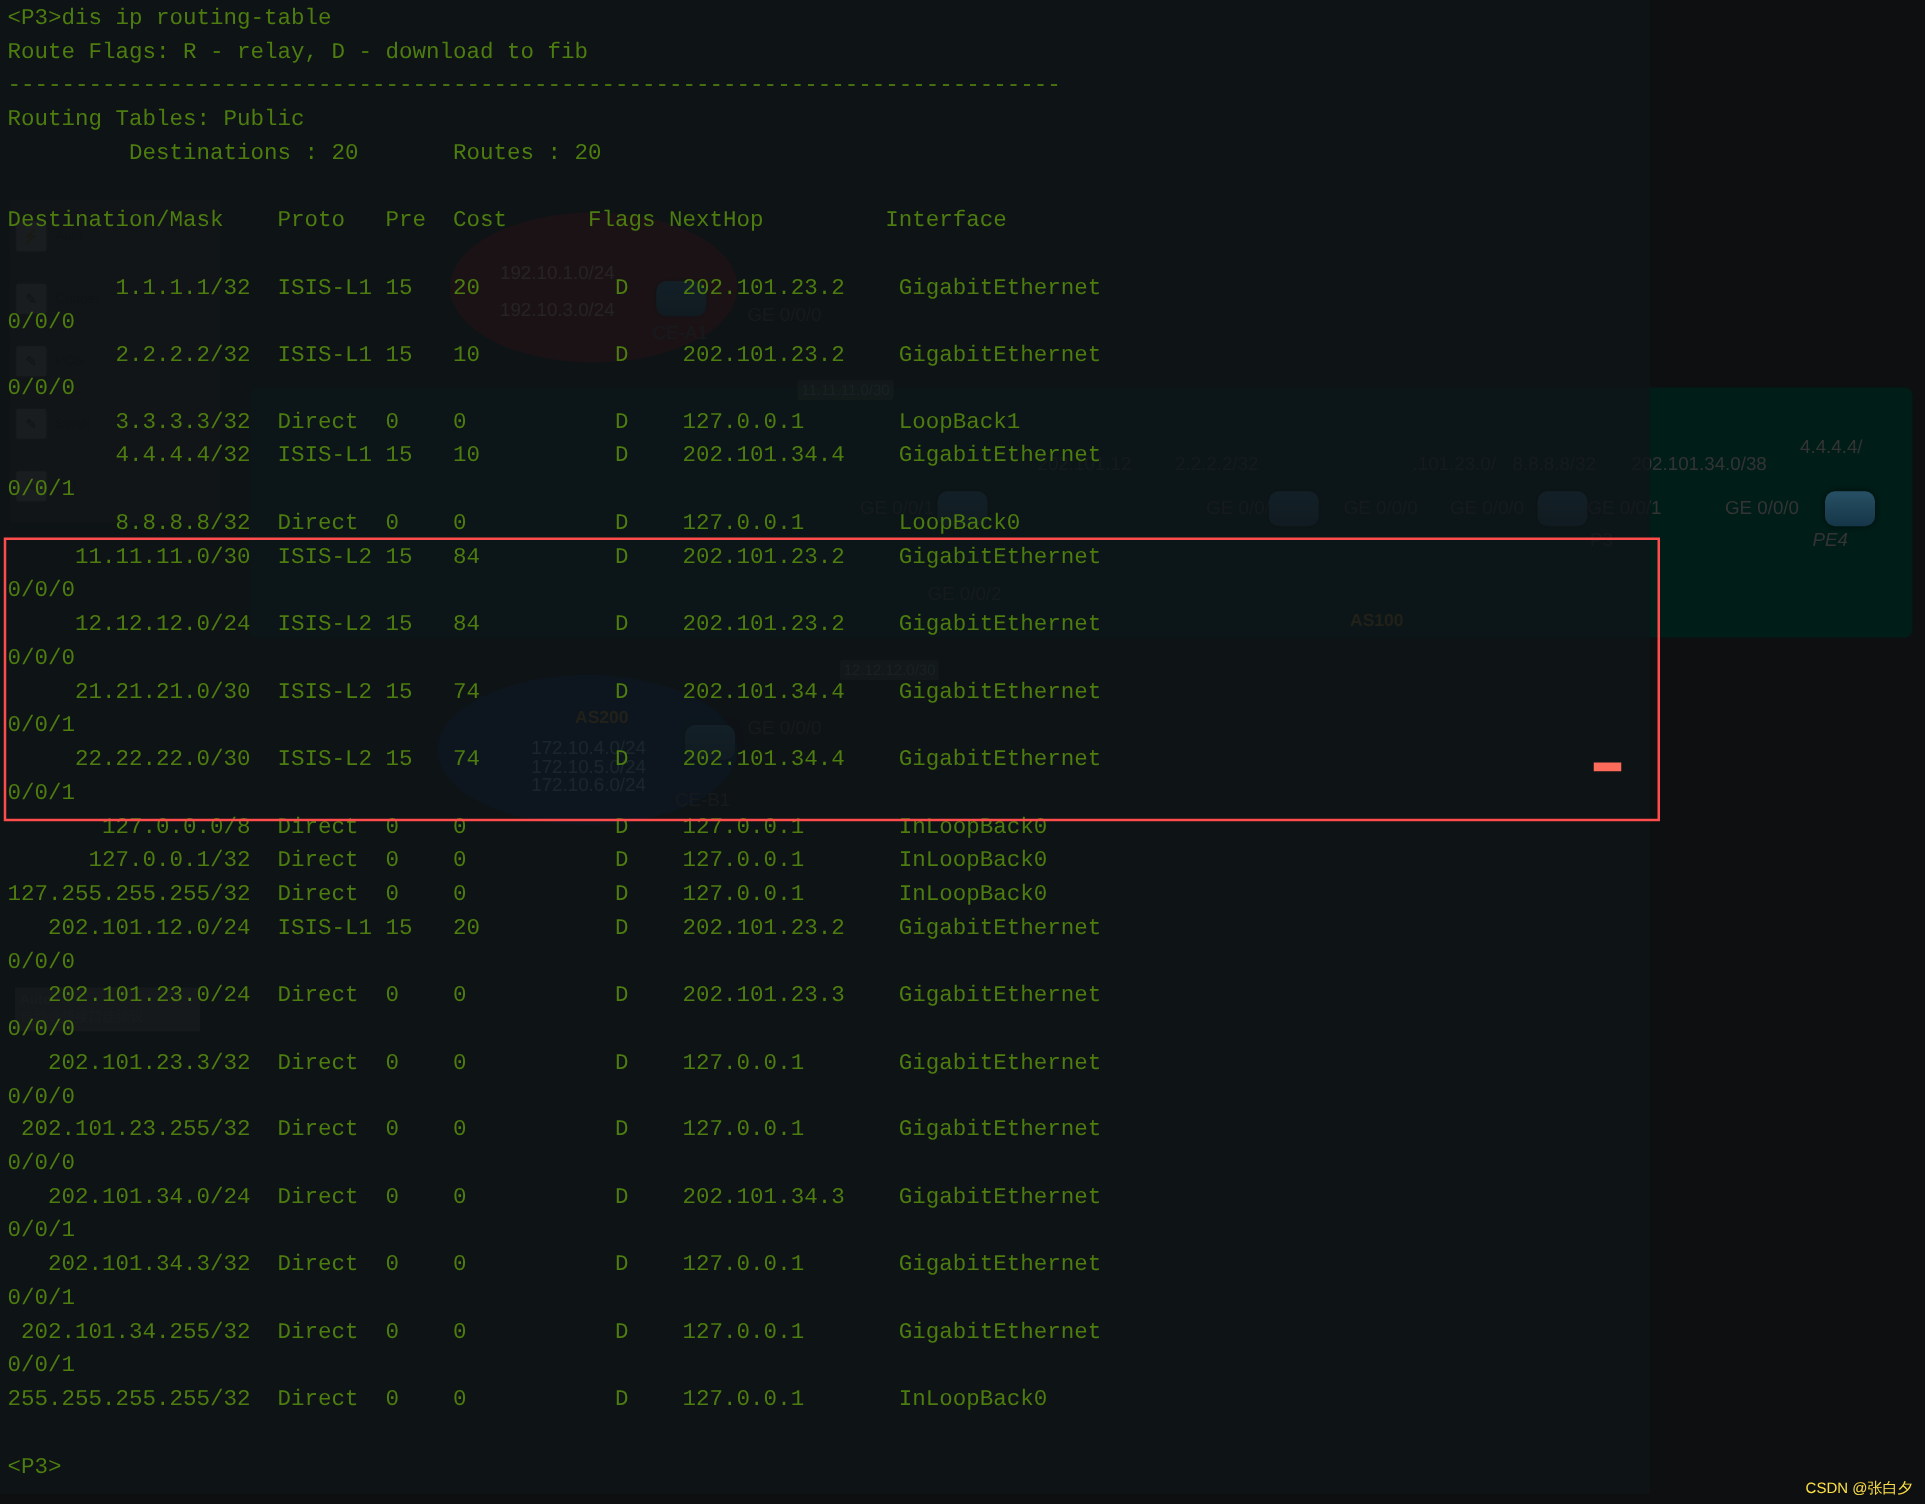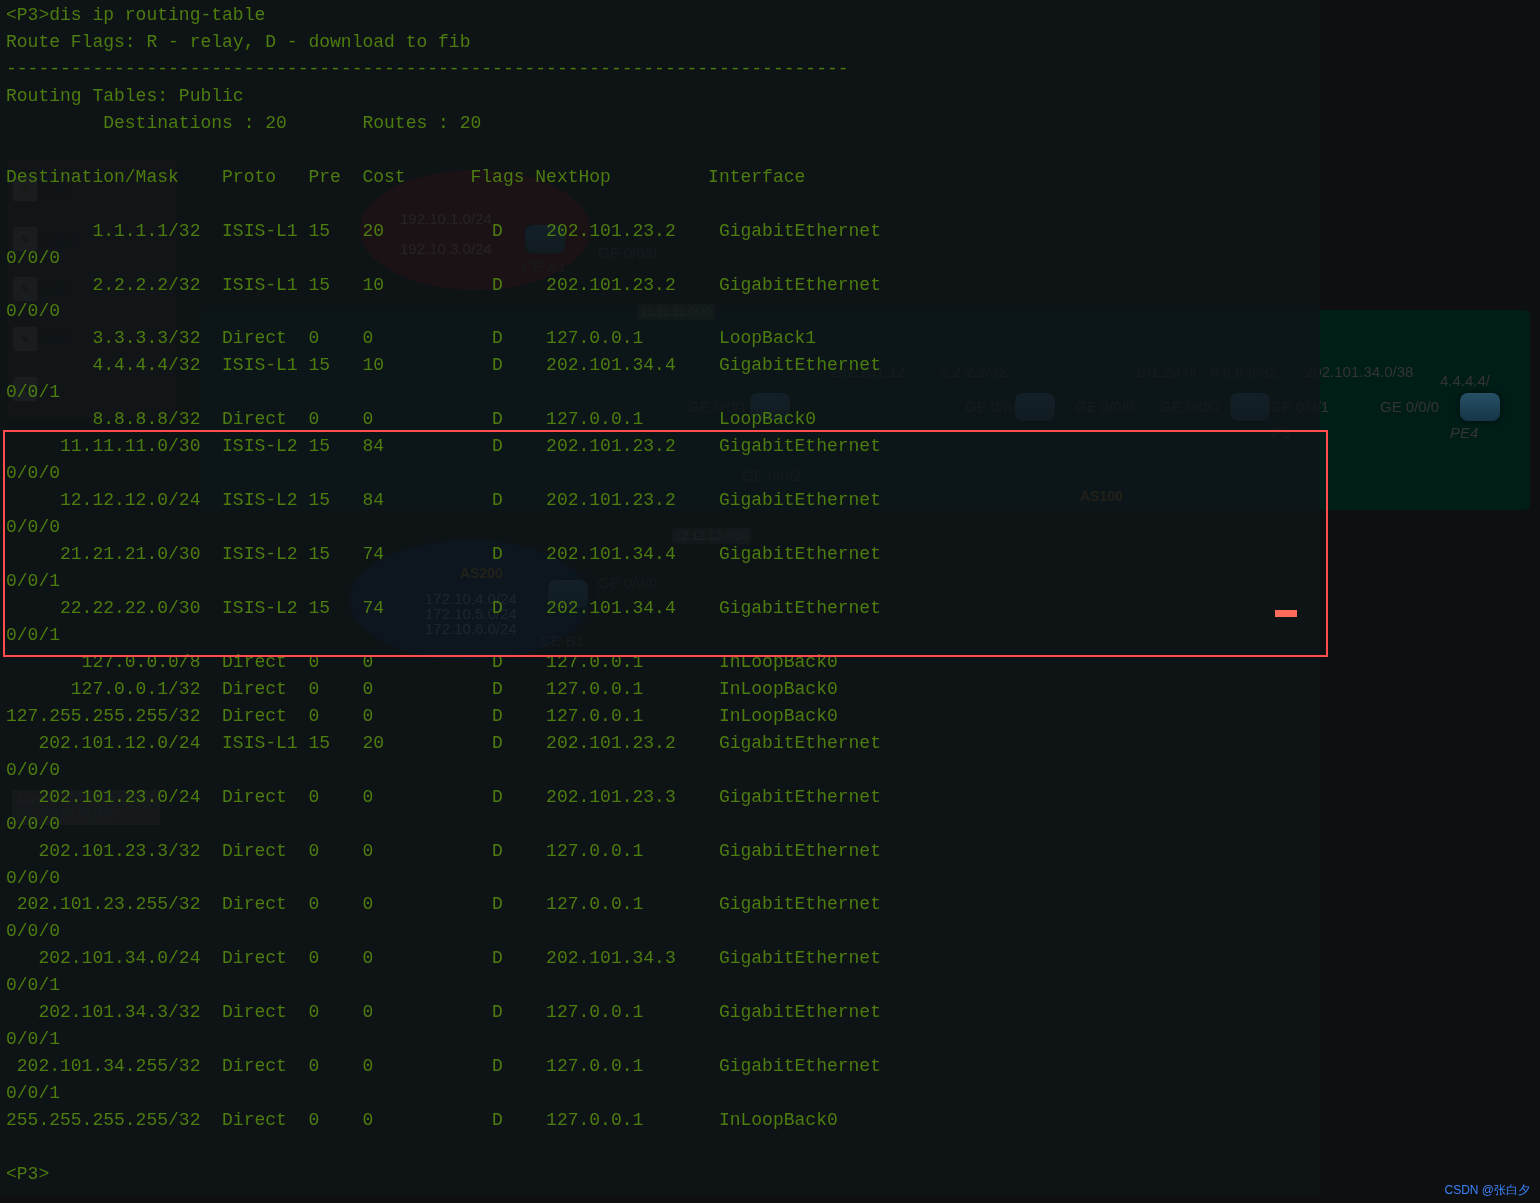--- a/index.html
+++ b/index.html
@@ -114,21 +114,21 @@
     left: 3px; top: 430px;
     width: 1321px; height: 223px;
     border: 2px solid #ff4d4d;
     z-index: 10;
     pointer-events: none;
   }
   .watermark {
     position: absolute;
     right: 10px; bottom: 4px;
     font-size: 12px;
-    color: #3b82f6;
+    color: #fde047;
     font-family: sans-serif;
     z-index: 30;
   }
 </style>
 </head>
 <body>
 
 <div class="bg-diagram">
   <div class="diagram-bar"></div>
   <div class="red-circle"></div>
@@ -140,21 +140,21 @@
   <span class="diag-text" style="left:1080px; top:488px; color:#d7a33c; font-weight:bold; font-size:14px;">AS100</span>
 
   <span class="diag-text" style="left:400px; top:210px; color:#ffbca5;">192.10.1.0/24</span>
   <span class="diag-text" style="left:400px; top:240px; color:#ffbca5;">192.10.3.0/24</span>
   <span class="diag-text" style="left:425px; top:590px; color:#8fd0ff;">172.10.4.0/24</span>
   <span class="diag-text" style="left:425px; top:605px; color:#8fd0ff;">172.10.5.0/24</span>
   <span class="diag-text" style="left:425px; top:620px; color:#8fd0ff;">172.10.6.0/24</span>
 
   <span class="diag-text" style="left:1210px; top:363px;">8.8.8.8/32</span>
   <span class="diag-text" style="left:1305px; top:363px;">202.101.34.0/38</span>
-  <span class="diag-text" style="left:1440px; top:372px;">4.4.4.4/</span>
+  <span class="diag-text" style="left:1440px; top:349px;">4.4.4.4/</span>
   <span class="diag-text" style="left:830px; top:363px;">202.101.12</span>
   <span class="diag-text" style="left:940px; top:363px;">2.2.2.2/32</span>
   <span class="diag-text" style="left:1130px; top:363px;">.101.23.0/</span>
 
   <span class="diag-text" style="left:688px; top:398px;">GE 0/0/1</span>
   <span class="diag-text" style="left:965px; top:398px;">GE 0/0/0</span>
   <span class="diag-text" style="left:1075px; top:398px;">GE 0/0/0</span>
   <span class="diag-text" style="left:1160px; top:398px;">GE 0/0/0</span>
   <span class="diag-text" style="left:1270px; top:398px;">GE 0/0/1</span>
   <span class="diag-text" style="left:1380px; top:398px;">GE 0/0/0</span>

